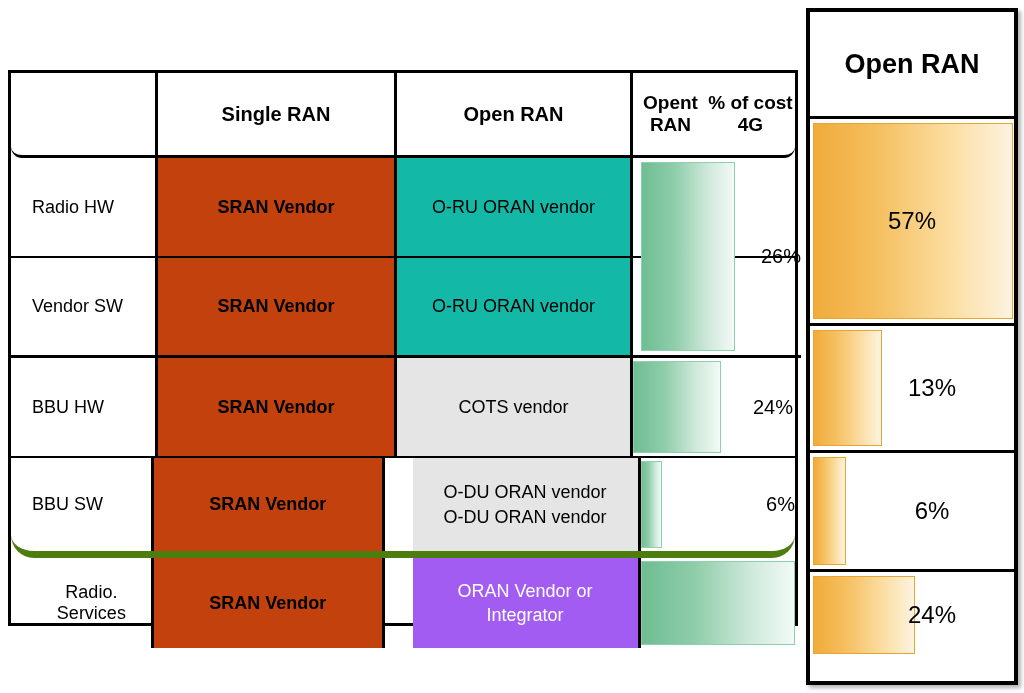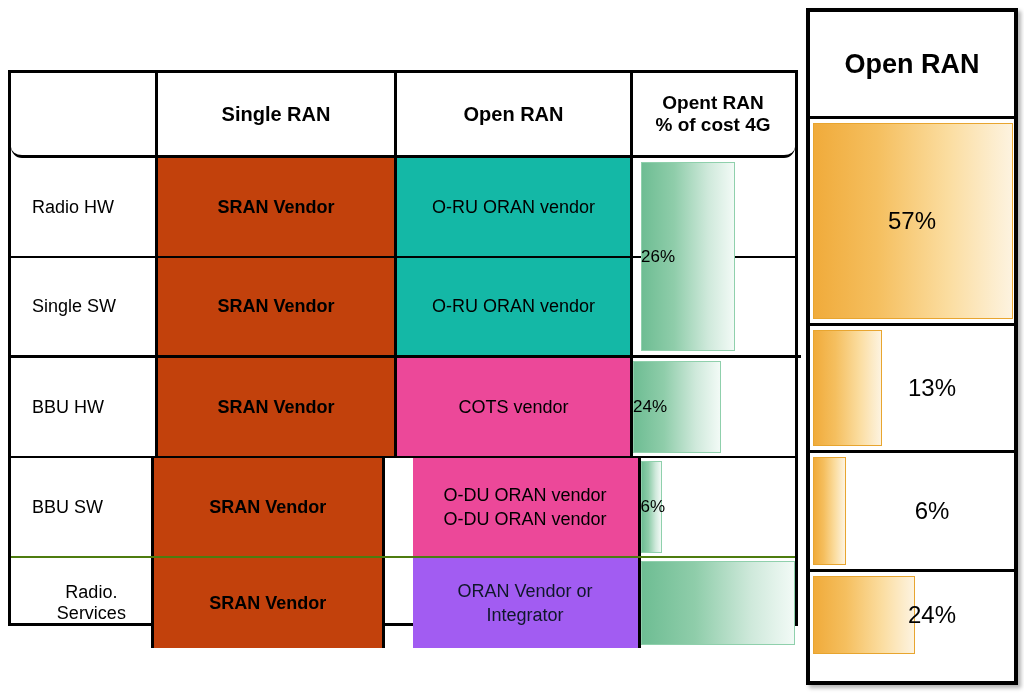--- a/index.html
+++ b/index.html
@@ -12,47 +12,47 @@
   
   #main-table{
     position:absolute;left:8px;top:70px;width:790px;height:556px;
     border:3px solid #000;box-sizing:border-box;background:#fff;
   }
   .trow{display:flex;width:100%;box-sizing:border-box;}
   .trow.header{height:85px;border-bottom:3px solid #000;border-radius:11px;}
   .trow.body{height:100px;border-bottom:2px solid #000;}
   .trow.body.last{border-bottom:none;height:90px;}
   .trow.body.r2{border-bottom:3px solid #000;}
-  .trow.body.r4{border-bottom:2px solid #4d7c0f;}
+  .trow.body.r4{border-bottom:7px solid #4d7c0f;border-radius:23px;}
   .cell{
     box-sizing:border-box;display:flex;align-items:center;justify-content:center;
     text-align:center;position:relative;overflow:hidden;
   }
   .c-cat{width:134px;border-right:3px solid #000;justify-content:flex-start;padding-left:8px;
          font-size:18px;margin-left:13px;}
   .c-sran{width:239px;border-right:3px solid #000;font-size:18px;}
   .c-oran{width:236px;border-right:3px solid #000;font-size:18px;}
   .c-pct{width:160px;font-size:18px;}
   .header .c-cat,.header .c-sran,.header .c-oran,.header .c-pct{
     font-weight:bold;font-size:20px;justify-content:center;padding-left:0;
   }
-  .header .c-pct{font-size:19px;line-height:1.15;flex-direction:column;}
+  .header .c-pct{font-size:19px;line-height:1.15;flex-direction:row;}
   .bg-green{background:#c2410c;font-weight:bold;}
   .bg-blue{background:#14b8a6;}
-  .bg-yellow{background:#ec4899;}
-  .bg-purple{background:#a25cf2;color:#0f172a;}
+  .bg-yellow{background:#e5e5e5;}
+  .bg-purple{background:#a25cf2;color:#ffffff;}
   .twoline{line-height:1.35;margin-left:28px;}
   
   .barcell{position:relative;padding:0;}
   .bar4g{
     position:absolute;left:0;top:3px;bottom:3px;
     background:linear-gradient(to right,#6ebd93 0%,#8fcdaa 35%,#cfe9db 72%,#f2faf6 100%);
     border:1px solid #8fd0ac;box-sizing:border-box;
   }
-  .barlabel{position:relative;z-index:2;width:100%;text-align:left;font-size:17px;}
+  .barlabel{position:relative;z-index:2;width:100%;text-align:right;font-size:20px;}
   
   #merged-26{
     position:absolute;left:630px;top:85px;width:160px;height:200px;
     border-bottom:3px solid #000;box-sizing:border-box;
     display:flex;align-items:center;justify-content:center;
   }
   #merged-26 .bar4g{top:4px;bottom:4px;}
 
   
   #panel-5g{
@@ -92,21 +92,21 @@
   </div>
 
   <div class="trow body r1">
     <div class="cell c-cat">Radio HW</div>
     <div class="cell c-sran bg-green">SRAN Vendor</div>
     <div class="cell c-oran bg-blue">O-RU ORAN vendor</div>
     <div class="cell c-pct barcell"></div>
   </div>
 
   <div class="trow body r2">
-    <div class="cell c-cat">Single SW</div>
+    <div class="cell c-cat">Vendor SW</div>
     <div class="cell c-sran bg-green">SRAN Vendor</div>
     <div class="cell c-oran bg-blue">O-RU ORAN vendor</div>
     <div class="cell c-pct barcell"></div>
   </div>
 
   <div class="trow body r3">
     <div class="cell c-cat">BBU HW</div>
     <div class="cell c-sran bg-green">SRAN Vendor</div>
     <div class="cell c-oran bg-yellow">COTS vendor</div>
     <div class="cell c-pct barcell">

